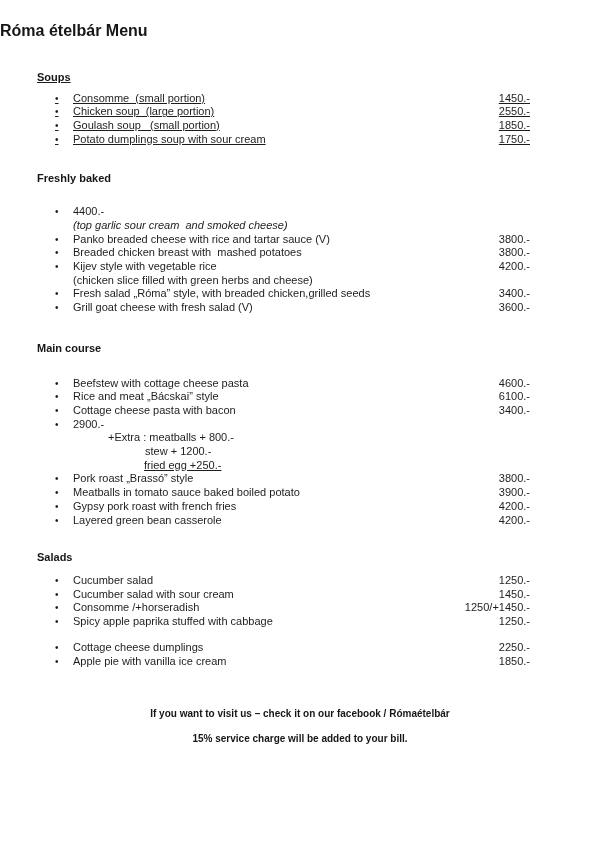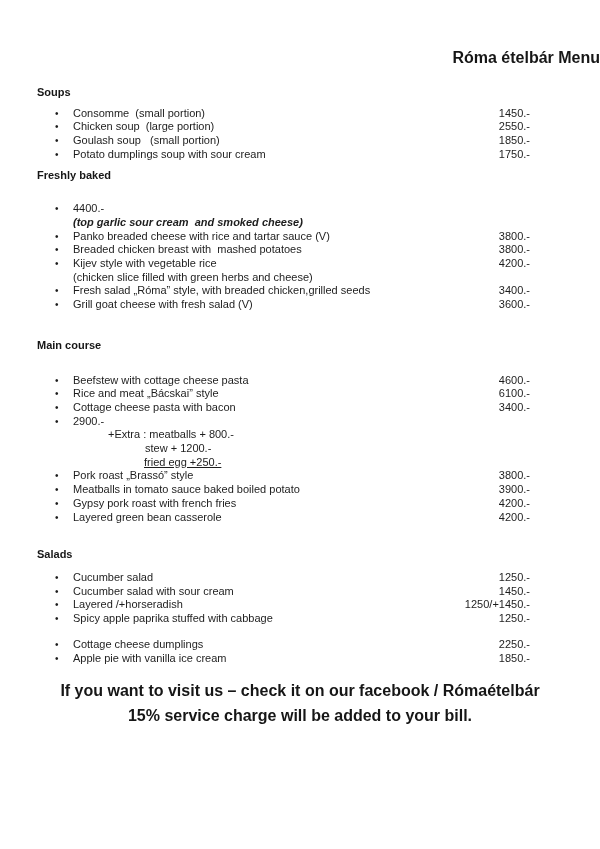--- a/index.html
+++ b/index.html
@@ -3,49 +3,49 @@
 <meta charset="utf-8">
 <style>
   * { margin:0; padding:0; box-sizing:border-box; }
   html,body { background:#ffffff; }
   .page {
     width:600px; height:849px; background:#ffffff; overflow:hidden;
     font-family:"Liberation Sans", sans-serif; color:#1d1d1d;
     position:relative; margin:0 auto;
   }
   .title {
-    padding-top:48px; text-align:right;
+    padding-top:21px; text-align:left;
     font-size:16px; font-weight:bold; line-height:19px; color:#161616;
   }
   .content { padding-left:37px; padding-right:70px; font-size:11px; }
   .heading { font-weight:bold; font-size:11px; line-height:13.7px; color:#161616; }
   .rows { }
   .row { display:flex; align-items:baseline; line-height:13.7px; }
   .bullet { flex:0 0 36px; padding-left:18px; font-size:10px; }
   .name { flex:1; white-space:pre-wrap; }
   .price { white-space:nowrap; text-align:center; }
   .note { padding-left:36px; line-height:13.7px; white-space:pre-wrap; }
-  .italic { font-style:italic;font-weight:bold; }
+  .italic { font-style:italic; }
   .extra-1 { padding-left:71px; line-height:13.7px; white-space:pre-wrap; }
   .extra-2 { padding-left:108px; line-height:13.7px; white-space:pre-wrap; }
   .extra-3 { padding-left:107px; line-height:13.7px; white-space:pre-wrap;text-decoration:underline; }
 
-  .sec-soups    { margin-top:19px; }
+  .sec-soups    { margin-top:31px;text-decoration:underline; }
   .sec-soups .rows    { margin-top:7px; }
-  .sec-freshly  { margin-top:7px; }
+  .sec-freshly  { margin-top:25px; }
   .sec-freshly .rows  { margin-top:20px; }
   .sec-main     { margin-top:27px; }
   .sec-main .rows     { margin-top:21px; }
   .sec-salads   { margin-top:24px; }
   .sec-salads .rows   { margin-top:9px; }
   .sec-desserts { margin-top:12px; }
   .sec-desserts .rows { margin-top:9px; }
 
   .footer {
-    margin-top:18px; text-align:center; font-weight:bold; font-size:16px;
+    margin-top:38px; text-align:center; font-weight:bold; font-size:10px;
     line-height:15px; color:#161616;
   }
   .footer p + p { margin-top:10px; }
 </style>
 </head>
 <body>
 
 <div class="page">
 
   <h1 class="title">Róma ételbár Menu</h1>
@@ -171,21 +171,21 @@
           <span class="name">Cucumber salad</span>
           <span class="price">1250.-</span>
         </div>
         <div class="row">
           <span class="bullet">•</span>
           <span class="name">Cucumber salad with sour cream</span>
           <span class="price">1450.-</span>
         </div>
         <div class="row">
           <span class="bullet">•</span>
-          <span class="name">Layered /+horseradish</span>
+          <span class="name">Consomme /+horseradish</span>
           <span class="price">1250/+1450.-</span>
         </div>
         <div class="row">
           <span class="bullet">•</span>
           <span class="name">Spicy apple paprika stuffed with cabbage</span>
           <span class="price">1250.-</span>
         </div>
       </div>
     </div>
 

